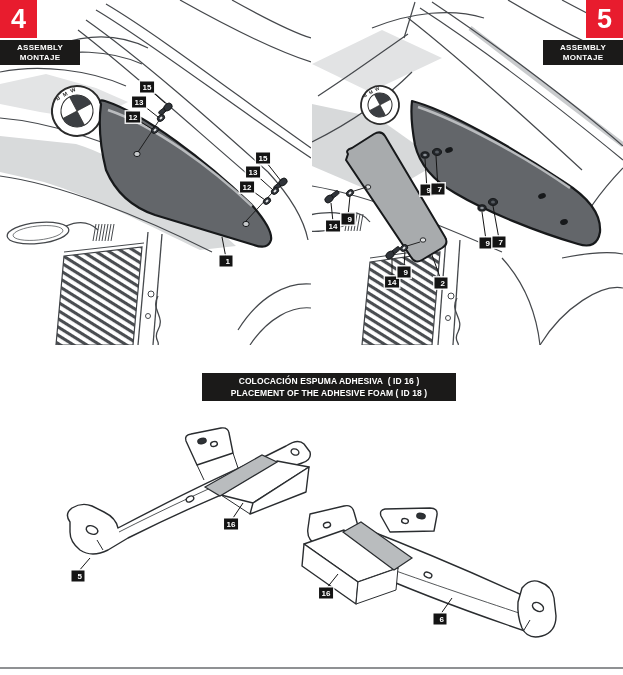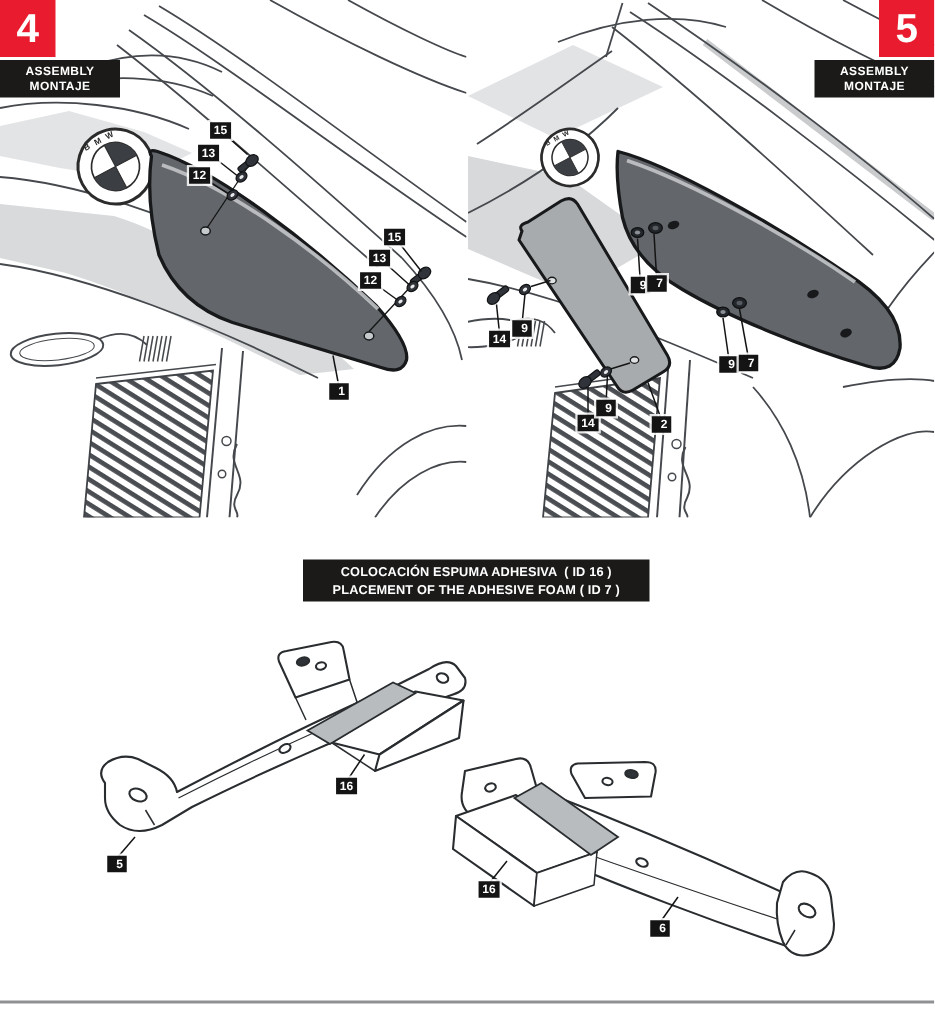--- a/index.html
+++ b/index.html
@@ -7,21 +7,21 @@
         font-family:"Liberation Sans",sans-serif;}
   .diagram{position:absolute}
   svg{display:block}
   
   .step-red{position:absolute;top:0;width:37px;height:38px;display:flex;align-items:center;justify-content:center;
             color:#fff;font-weight:bold;font-size:27px;line-height:38px;}
   .step-label{position:absolute;top:40px;width:80px;height:25px;display:flex;flex-direction:column;
               align-items:center;justify-content:center;color:#fff;font-weight:bold;font-size:8px;
               line-height:10px;letter-spacing:.3px;}
   
-  .banner{position:absolute;left:202px;top:373px;width:231px;height:28px;display:flex;flex-direction:column;
+  .banner{position:absolute;left:202px;top:373px;width:254px;height:28px;display:flex;flex-direction:column;
           align-items:center;justify-content:center;color:#fff;font-weight:bold;font-size:8.5px;
           line-height:12px;letter-spacing:.1px;white-space:pre;}
   
   .co{position:absolute;transform:translate(-50%,-50%);background:#141414;color:#fff;
       font-weight:bold;font-size:8px;line-height:11px;height:11px;min-width:8px;padding:0 2.5px;
       text-align:right;box-shadow:0 0 0 1.5px rgba(255,255,255,.85);}
   .rule{position:absolute;left:0;right:0;top:667px;height:2px;background:#8f9193;}
 </style>
 </head>
 <body>
@@ -348,21 +348,21 @@
   <div>
     <div class="step-red" style="right:0;background:#e81c2e">5</div>
     <div class="step-label" style="right:0;background:#1b1a19">
       <span>ASSEMBLY</span>
       <span>MONTAJE</span>
     </div>
   </div>
 
   <div class="banner" style="background:#1b1a19">
     <span>COLOCACIÓN ESPUMA ADHESIVA  ( ID 16 )</span>
-    <span>PLACEMENT OF THE ADHESIVE FOAM ( ID 7 )</span>
+    <span>PLACEMENT OF THE ADHESIVE FOAM ( ID 18 )</span>
   </div>
 
   <div class="co" style="left:147px;top:87px">15</div>
   <div class="co" style="left:139px;top:102px">13</div>
   <div class="co" style="left:133px;top:117px">12</div>
   <div class="co" style="left:263px;top:158px">15</div>
   <div class="co" style="left:253px;top:172px">13</div>
   <div class="co" style="left:247px;top:187px">12</div>
   <div class="co" style="left:226px;top:261px">1</div>
 

